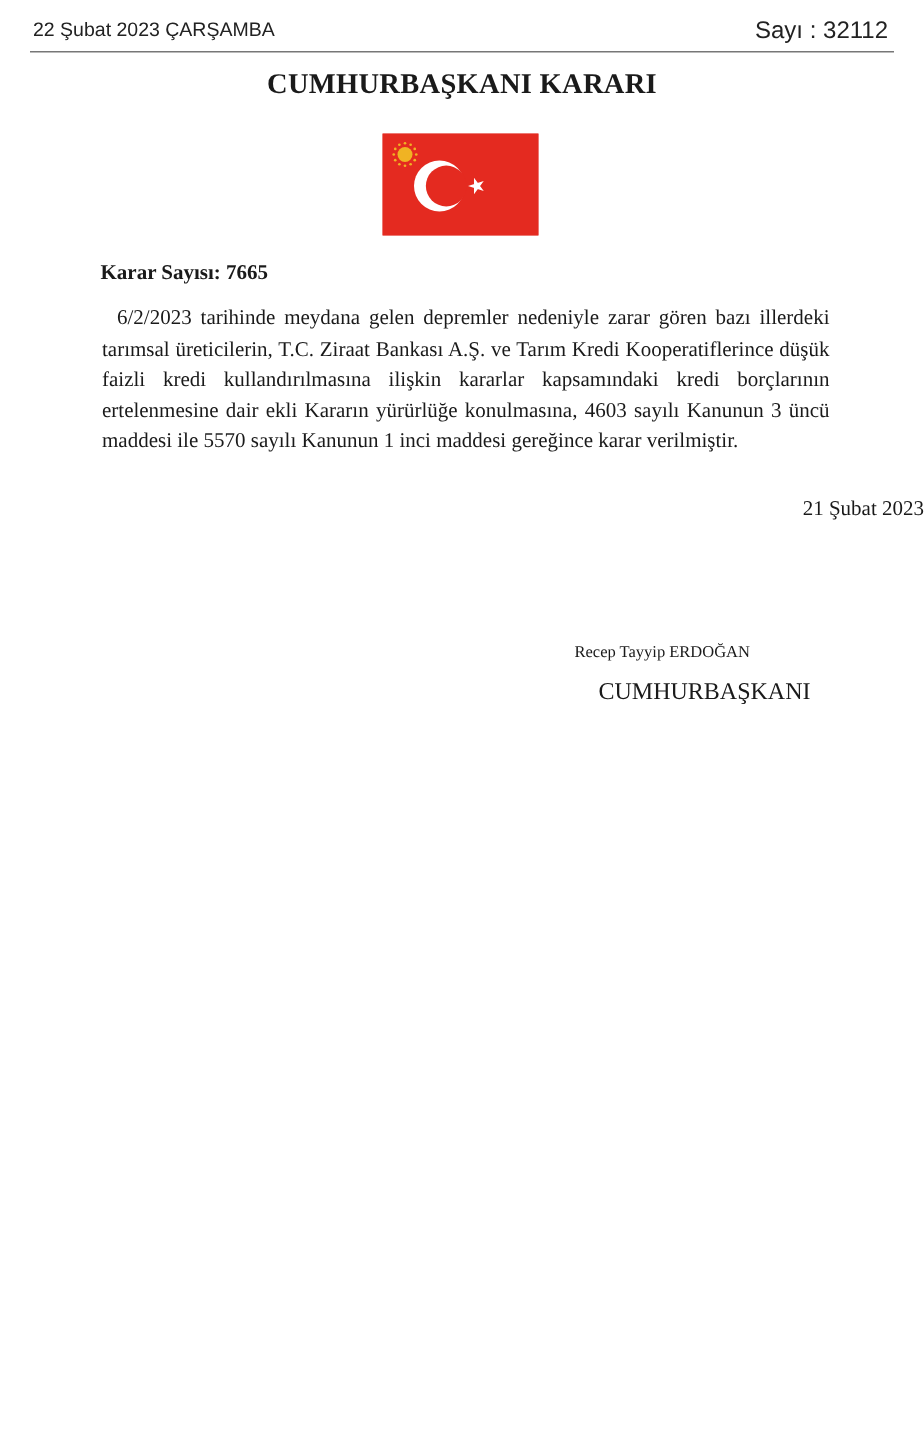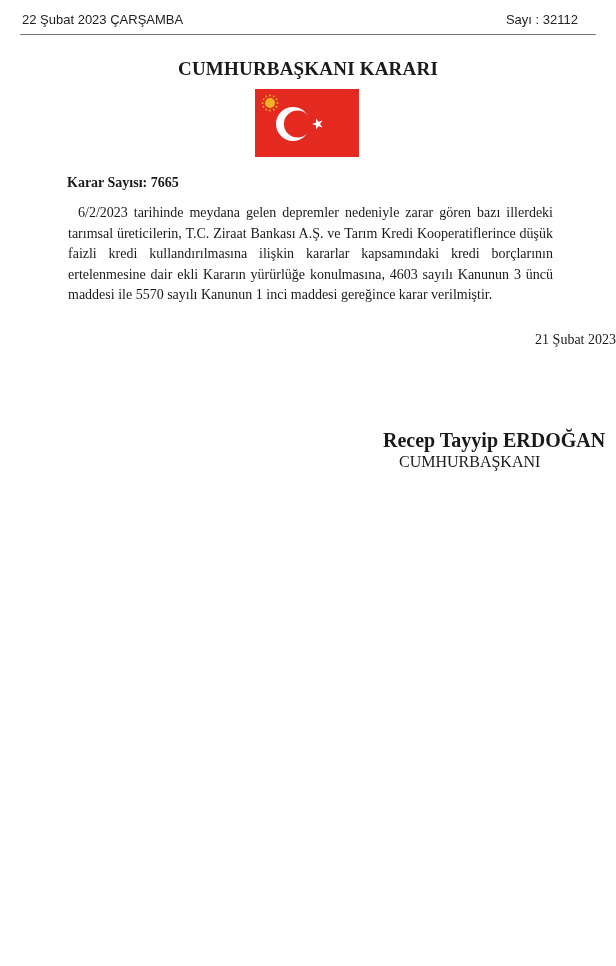--- a/index.html
+++ b/index.html
@@ -1,27 +1,27 @@
 <!DOCTYPE html>
 <html><head>
 <meta charset="utf-8">
 <style>
   html, body { margin:0; padding:0; background:#ffffff; }
   body { width:616px; height:966px; position:relative; overflow:hidden; font-family:"Liberation Serif", serif; color:#1a1a1a; }
   .hdr { position:absolute; left:20px; right:20px; top:6px; height:28px; }
   .hdr-date { position:absolute; left:2px; top:6px; font-family:"Liberation Sans", sans-serif; font-size:13px; color:#222; }
   .hdr-title { position:absolute; left:0; right:0; top:0; text-align:center; font-family:"Liberation Serif", serif; font-weight:bold; font-size:20px; color:#8b1a1a; }
-  .hdr-sayi { position:absolute; right:18px; top:6px; font-family:"Liberation Sans", sans-serif; font-size:13px; color:#222; }
+  .hdr-sayi { position:absolute; right:4px; top:6px; font-family:"Liberation Sans", sans-serif; font-size:16px; color:#222; }
   .hdr-rule { position:absolute; left:20px; right:20px; top:34px; height:0; border-top:1.5px solid #777; }
-  .doc-title { position:absolute; left:0; right:0; top:46px; text-align:center; font-weight:bold; font-size:19px; letter-spacing:0.2px;margin-top:12px; }
+  .doc-title { position:absolute; left:0; right:0; top:46px; text-align:center; font-weight:bold; font-size:19px; letter-spacing:0.2px; }
   .flag { position:absolute; left:255px; top:89px; width:104px; height:68px; background:#e42a20; }
   .karar-no { position:absolute; left:67px; top:175px; font-weight:bold; font-size:14px; }
   .body-text { position:absolute; left:68px; width:485px; top:203px; font-size:14px; line-height:20.5px; text-align:justify; text-indent:10px; }
   .date-line { position:absolute; left:0; right:0; top:332px; text-align:right; font-size:14px; padding-left:2px; }
-  .sig-name { position:absolute; left:383px; top:429px; font-weight:bold; font-size:20px; }
+  .sig-name { position:absolute; left:383px; top:429px; font-weight:normal; font-size:11px; }
   .sig-title { position:absolute; left:399px; top:453px; font-size:16px; }
 </style>
 </head>
 <body>
 
 <div class="hdr">
   <span class="hdr-date">22 Şubat 2023 ÇARŞAMBA</span>
   <span class="hdr-sayi">Sayı : 32112</span>
 </div>
 <div class="hdr-rule"></div>

